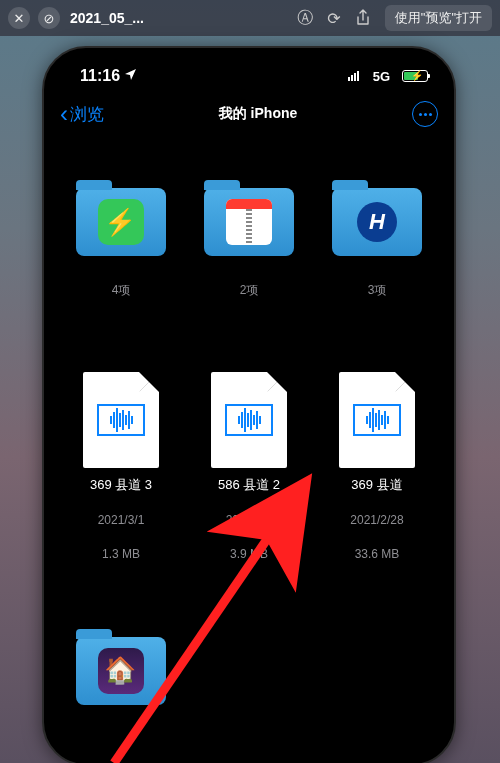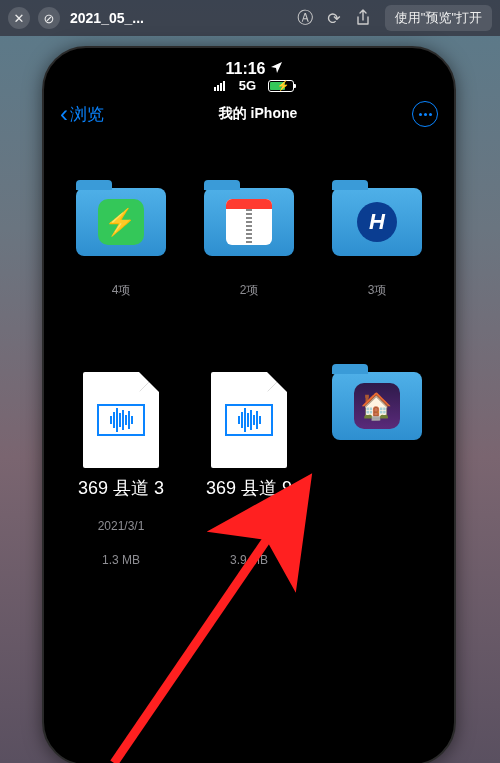--- a/index.html
+++ b/index.html
@@ -51,21 +51,20 @@
     }
     .status-bar {
       display: flex;
       justify-content: space-between;
       align-items: center;
       padding: 12px 26px 0 36px;
       height: 44px;
       color: #fff;
       font-size: 16px;
       font-weight: 600;
-      flex-direction: column;
     }
     .status-left { display: flex; align-items: center; gap: 4px; }
     .status-right { display: flex; align-items: center; gap: 12px; font-size: 13px; font-weight: 600; }
     .signal-bars { display: flex; gap: 1px; align-items: flex-end; margin-right: 2px; }
     .signal-bars span { width: 2px; background: #fff; }
     .signal-bars span:nth-child(1){height:4px}.signal-bars span:nth-child(2){height:6px}
     .signal-bars span:nth-child(3){height:8px}.signal-bars span:nth-child(4){height:10px}
     .battery {
       width: 26px; height: 12px;
       border: 1px solid #fff; border-radius: 3px;
@@ -175,21 +174,21 @@
     .wave {
       width: 48px; height: 32px;
       border: 2px solid #0a84ff;
       display: flex; align-items: center; justify-content: center; gap:1px;
       padding: 0 2px;
     }
     .wave span { width:2px; background:#0a84ff; }
     .wave span:nth-child(1){height:8px}.wave span:nth-child(2){height:16px}.wave span:nth-child(3){height:24px}
     .wave span:nth-child(4){height:14px}.wave span:nth-child(5){height:20px}.wave span:nth-child(6){height:10px}
     .wave span:nth-child(7){height:18px}.wave span:nth-child(8){height:8px}
-    .item-name { color:#fff; font-size:18px; margin-top:8px; white-space:nowrap; overflow:hidden; text-overflow:ellipsis; max-width:110px; }
+    .item-name { color:#fff; font-size:13px; margin-top:8px; white-space:nowrap; overflow:hidden; text-overflow:ellipsis; max-width:110px; }
     .item-sub { color:#8e8e93; font-size:12px; line-height:1.35; margin-top:18px; }
     .arrow {
       position: absolute;
       top: 420px; left: 60px;
       width: 220px; height: 300px;
       pointer-events: none;
     }
   </style>
 </head>
 <body>
@@ -301,23 +300,40 @@
             <span></span>
             <span></span>
             <span></span>
             <span></span>
             <span></span>
             <span></span>
             <span></span>
             <span></span>
           </div>
         </div>
-      <div class="item-name">369 县道 9</div>
+      <div class="item-name">586 县道 2</div>
       <div class="item-sub">2021/3/1</div>
       <div class="item-sub">3.9 MB</div>
+    </div>
+    <div class="item">
+      <div class="audio-file">
+          <div class="wave">
+            <span></span>
+            <span></span>
+            <span></span>
+            <span></span>
+            <span></span>
+            <span></span>
+            <span></span>
+            <span></span>
+          </div>
+        </div>
+      <div class="item-name">369 县道</div>
+      <div class="item-sub">2021/2/28</div>
+      <div class="item-sub">33.6 MB</div>
     </div>
 
     <div class="item">
       <div class="folder">
           <div class="folder-badge badge-house">🏠</div>
         </div>
     </div>
   </div>
 
   <svg class="arrow" viewBox="0 0 220 300">

